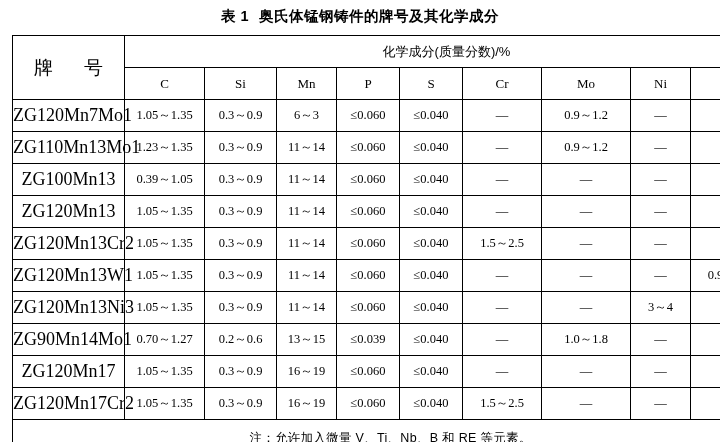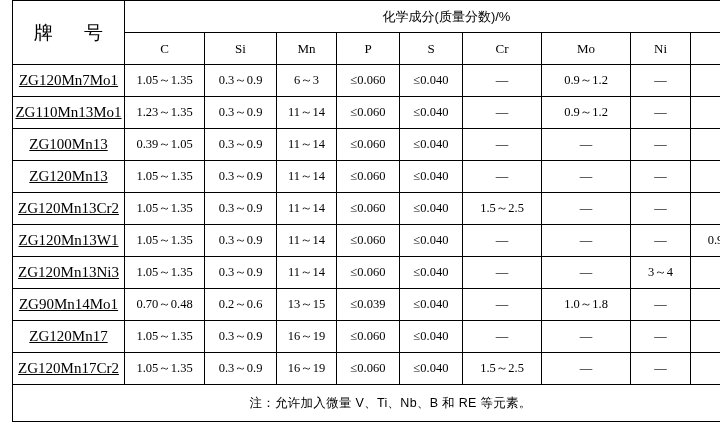--- a/index.html
+++ b/index.html
@@ -65,22 +65,21 @@
     font-family: "Liberation Sans", "DejaVu Sans", sans-serif;
   }
   th.el-head {
     height: 31px;
     font-size: 13px;
   }
   td.grade-cell {
     height: 31px;
     text-align: left;
     padding-left: 9px;
-    font-size: 15px;
-    text-decoration: underline;
+    font-size: 18px;
   }
   td.val {
     height: 31px;
     font-size: 12.5px;
   }
   td.note-cell {
     height: 36px;
     text-align: left;
     padding-left: 26px;
     font-size: 12.5px;
@@ -97,20 +96,23 @@
   col.c-cr    { width: 79px; }
   col.c-mo    { width: 89px; }
   col.c-ni    { width: 60px; }
   col.c-w     { width: 78px; }
 </style>
 </head>
 <body>
 
 <div class="page">
 
+  <div class="table-caption">
+    <span class="caption-num">表 1</span><span>奥氏体锰钢铸件的牌号及其化学成分</span>
+  </div>
 
   <table class="spec outer-border">
     <colgroup>
       <col class="c-grade">
       <col class="c-c">
       <col class="c-si">
       <col class="c-mn">
       <col class="c-p">
       <col class="c-s">
       <col class="c-cr">
@@ -215,21 +217,21 @@
         <td class="val">11～14</td>
         <td class="val">≤0.060</td>
         <td class="val">≤0.040</td>
         <td class="val">—</td>
         <td class="val">—</td>
         <td class="val">3～4</td>
         <td class="val">—</td>
       </tr>
       <tr>
         <td class="grade-cell">ZG90Mn14Mo1</td>
-        <td class="val">0.70～0.48</td>
+        <td class="val">0.70～1.27</td>
         <td class="val">0.2～0.6</td>
         <td class="val">13～15</td>
         <td class="val">≤0.039</td>
         <td class="val">≤0.040</td>
         <td class="val">—</td>
         <td class="val">1.0～1.8</td>
         <td class="val">—</td>
         <td class="val">—</td>
       </tr>
       <tr>

